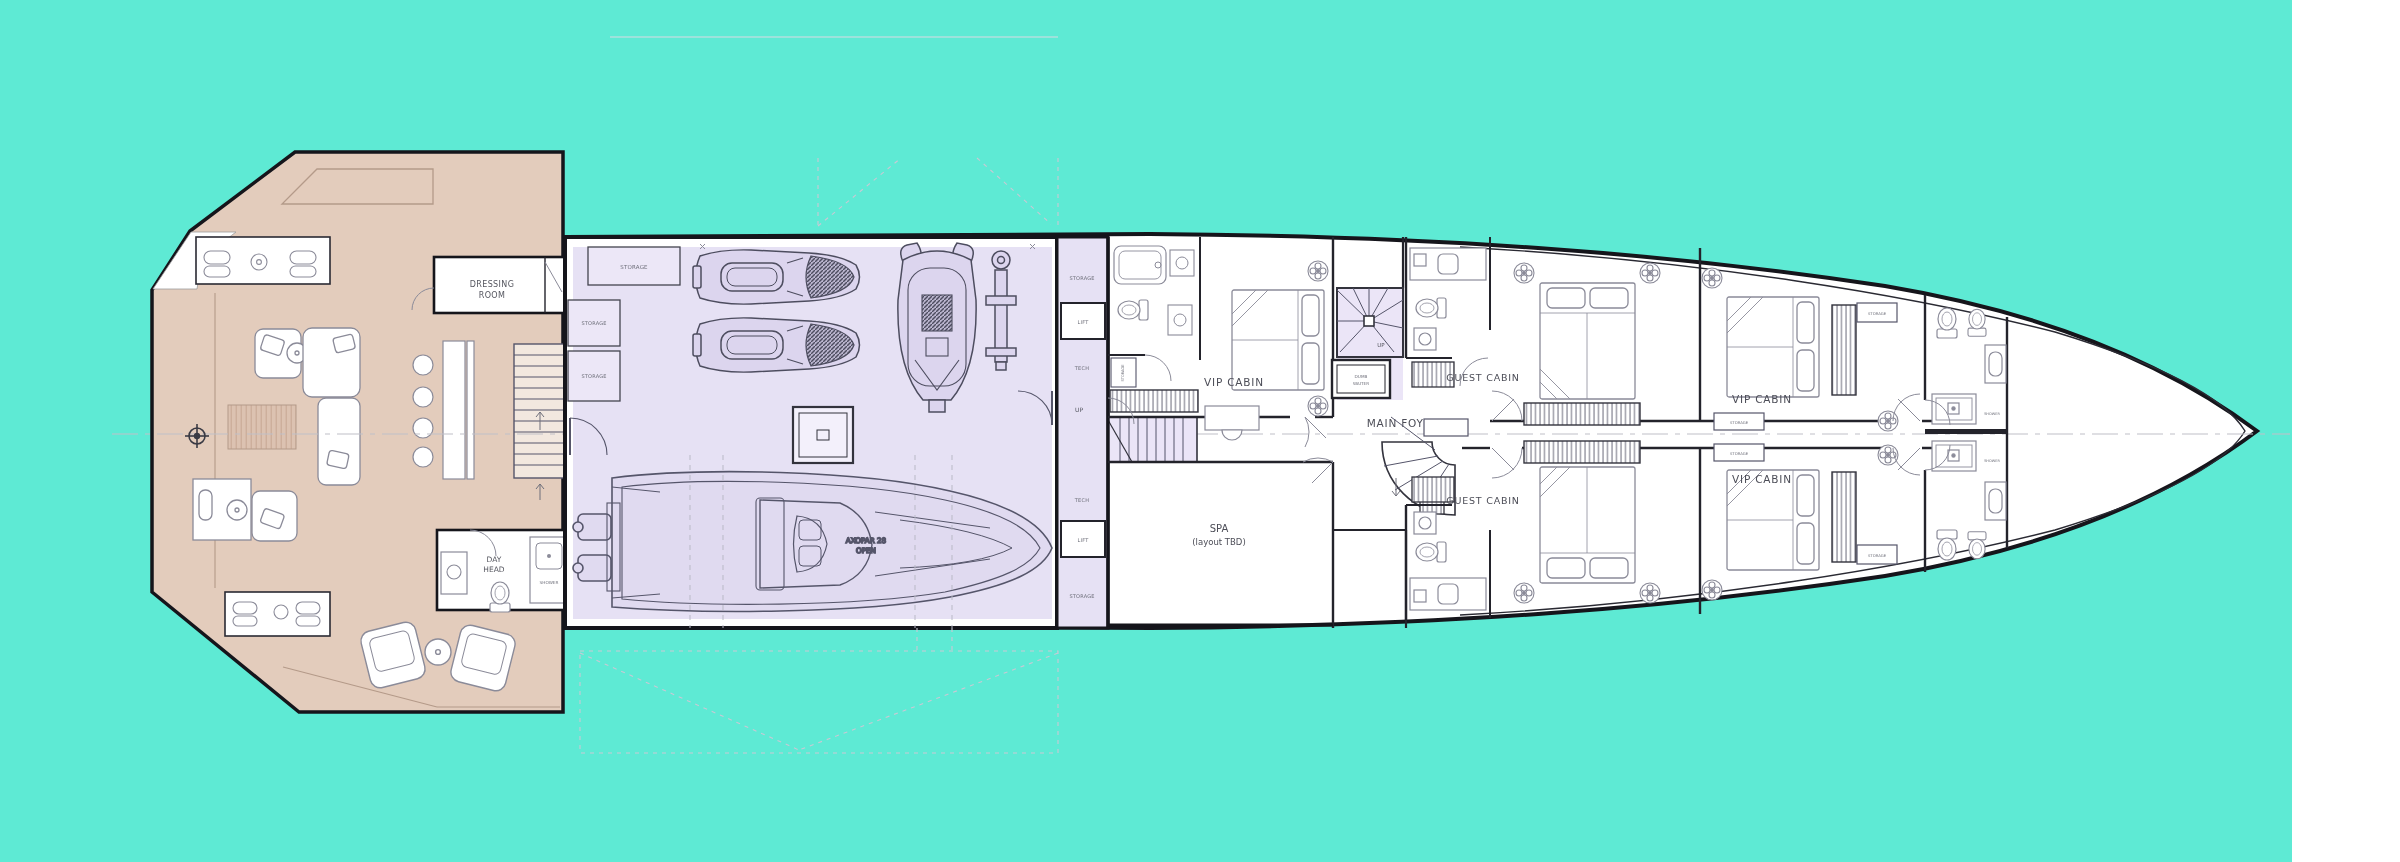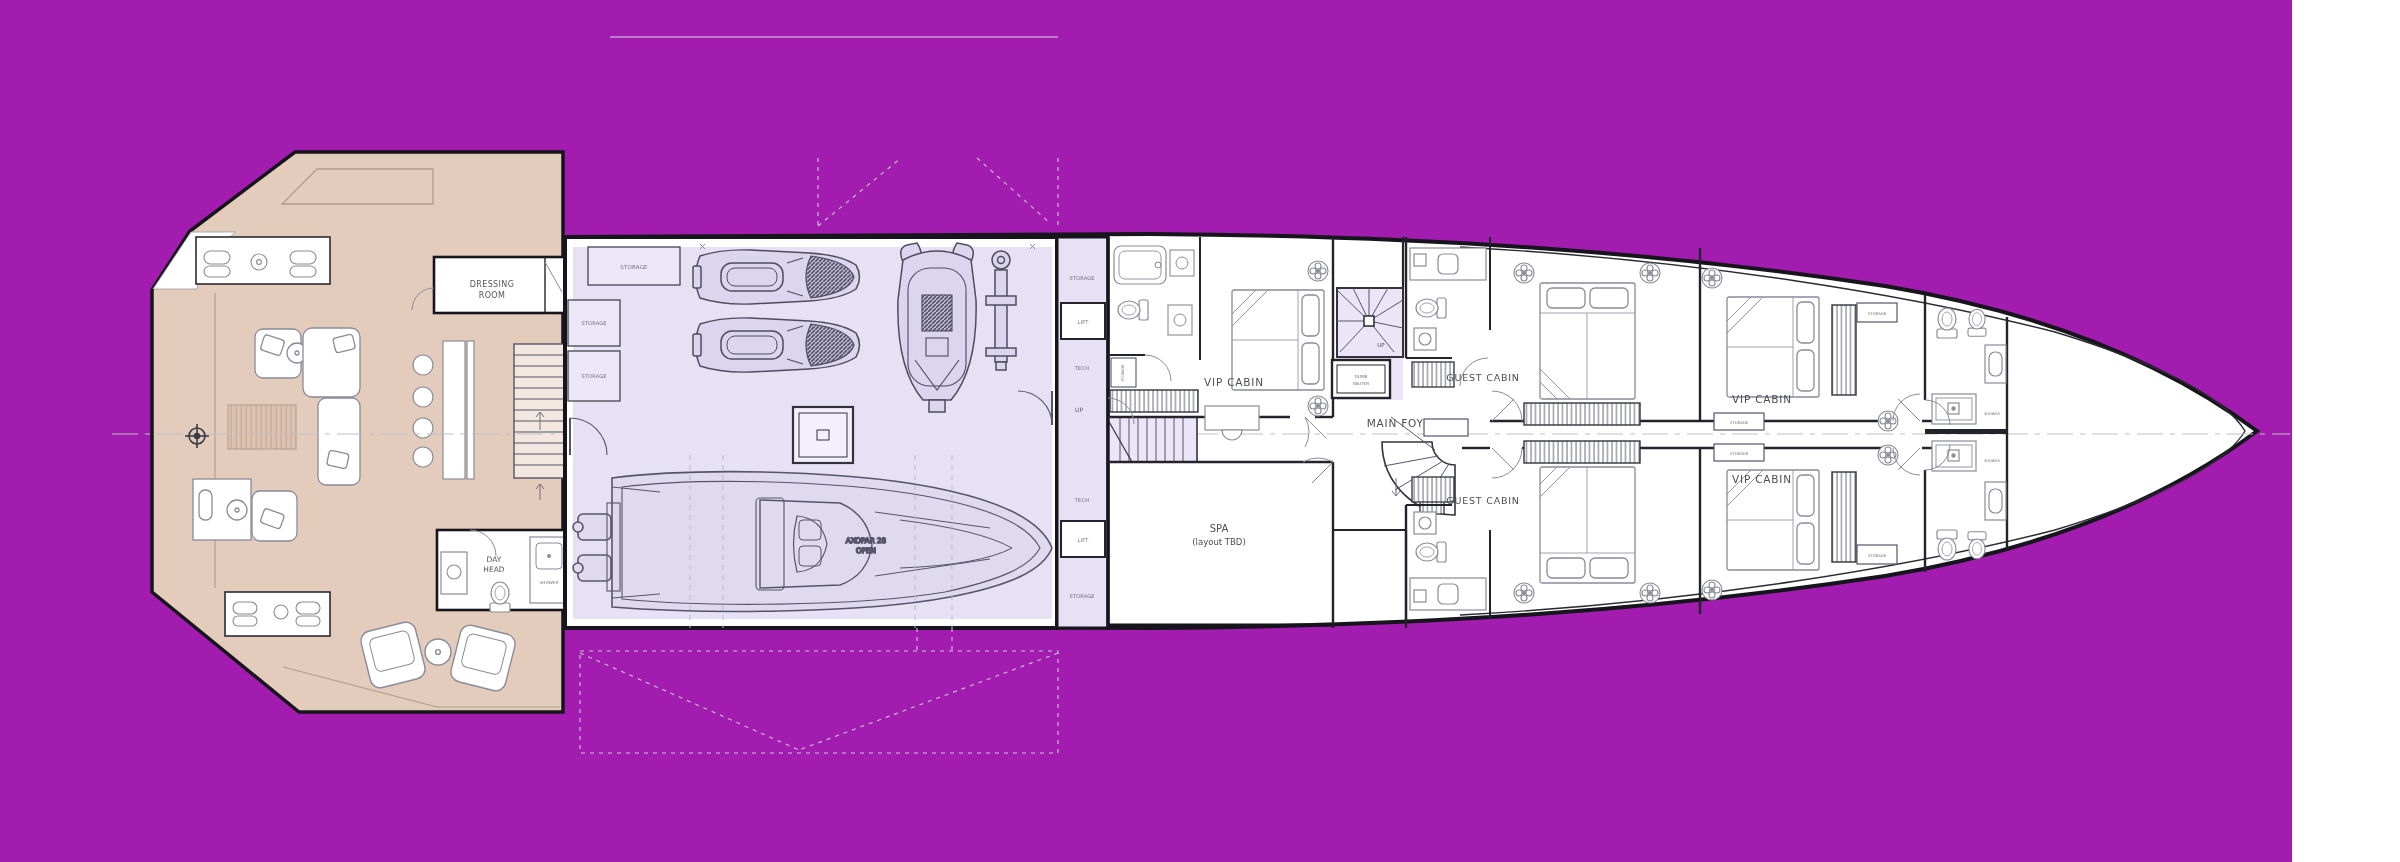--- a/index.html
+++ b/index.html
@@ -1,16 +1,16 @@
 <!DOCTYPE html>
 <html style="--deck-tan: #e3ccbc; --garage-lavender: #e6e1f4; --stair-lavender: #ebe5f7;"><head>
 <meta charset="utf-8">
 <style>
   html,body{margin:0;padding:0;background:#ffffff;}
-  #stage{position:relative;width:2292px;height:862px;background:#a21caf;overflow:hidden;
+  #stage{position:relative;width:2292px;height:862px;background:#5eead4;overflow:hidden;
          font-family:"DejaVu Sans","Liberation Sans",sans-serif;}
   svg text{font-family:"DejaVu Sans","Liberation Sans",sans-serif;fill:#4c4d57;}
   .roomlbl{font-size:10.5px;letter-spacing:.8px;fill:#4c4d57;}
   .midlbl{font-size:8px;letter-spacing:.4px;fill:#55565f;}
   .tinylbl{font-size:5px;letter-spacing:.2px;fill:#6e6f7a;}
   .microlbl{font-size:4.2px;fill:#6e6f7a;}
 </style>
 </head>
 <body>
 

